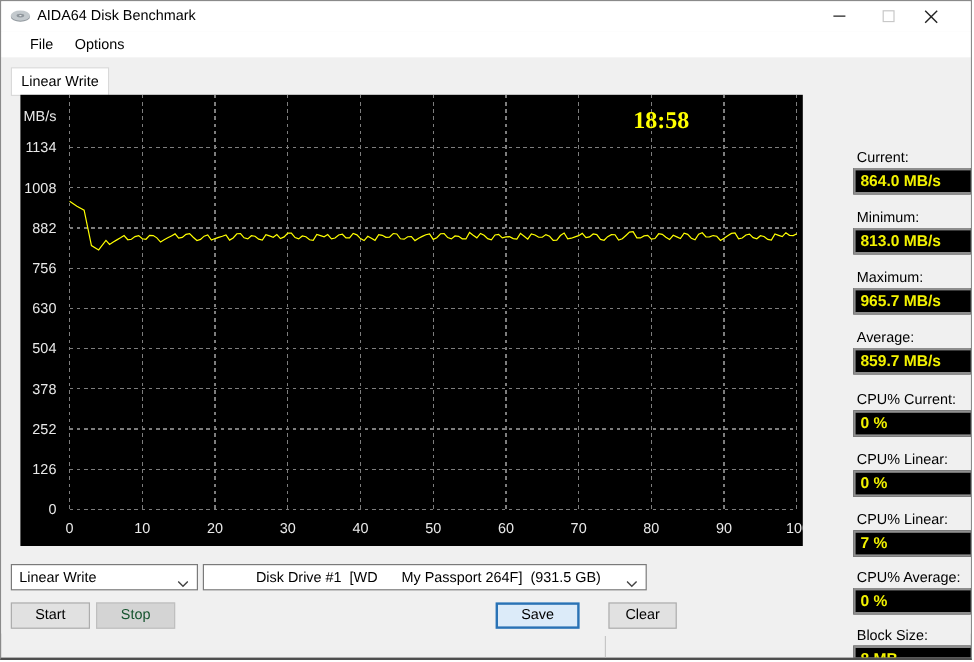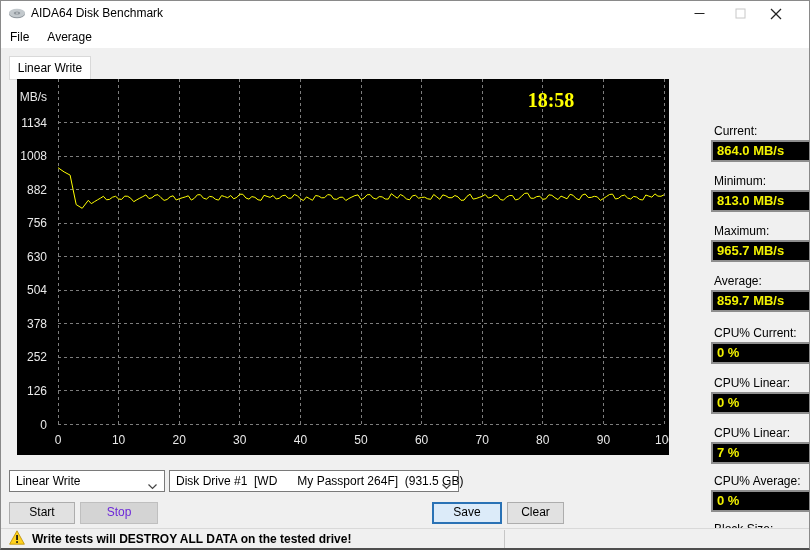--- a/index.html
+++ b/index.html
@@ -9,21 +9,21 @@
             border-bottom:2px solid #4e4e4e; background:#f0f0f0; overflow:hidden; }
 
   
   .titlebar { position:absolute; left:0; top:0; width:808px; height:25px; background:#ffffff; }
   .titlebar .appicon { position:absolute; left:7px; top:5px; }
   .titlebar .title { position:absolute; left:30px; top:5px; font-size:12px; }
   .wbtn { position:absolute; top:0; width:40px; height:25px; display:flex; align-items:center; justify-content:center; }
   .wbtn-min { left:678px; } .wbtn-max { left:719px; } .wbtn-close { left:755px; }
 
   
-  .menubar { position:absolute; left:0; top:25px; width:808px; height:22px; background:#ffffff; display:flex; align-items:center; }
+  .menubar { position:absolute; left:0; top:25px; width:808px; height:22px; background:#ffffff; display:flex; align-items:center;padding-left:15px; }
   .menuitem { padding:3px 9px; }
 
   
   .workarea { position:absolute; left:0; top:47px; width:808px; height:480px; background:#f0f0f0; }
 
   .tab { position:absolute; left:8px; top:8px; width:82px; height:24px; background:#ffffff;
          border:1px solid #d9d9d9; display:flex; align-items:center; justify-content:center; font-size:12px; }
 
   .chartbox { position:absolute; left:16px; top:31px; width:652px; height:376px; background:#000; }
   .chartbox svg { display:block; }
@@ -39,28 +39,28 @@
   .stat-label { margin-left:3px; margin-bottom:2px; font-size:12px; }
   .stat-box { width:106px; height:22px; background:#000; border:2px solid #8e8e8e;
               color:#f2f200; font-weight:bold; font-size:13px; line-height:17px; padding:0 0 0 4px; }
 
   
   .combo { position:absolute; height:22px; background:#fff; border:1px solid #7a7a7a;
            display:flex; align-items:center; padding-left:6px; }
   .combo .val { white-space:pre; font-size:12px; }
   .combo .chev { position:absolute; right:7px; top:8px; }
   .combo-test { left:8px; top:422px; width:156px; }
-  .combo-drive { left:168px; top:422px; width:290px; }
+  .combo-drive { left:168px; top:422px; width:370px;justify-content:center; }
 
   
   .btn { position:absolute; top:454px; height:22px; background:#e1e1e1; border:1px solid #adadad;
          font-size:12px; font-family:"Liberation Sans",sans-serif; text-align:center; line-height:19px; }
   .btn-start { left:8px;  width:66px; }
-  .btn-stop  { left:79px; width:78px; background:#d4d4d4; border-color:#bfbfbf; color:#6d28d9; }
-  .btn-save  { left:412px; width:70px; background:#dcebf9; border:2px solid #2a72b5; line-height:17px;margin-left:19px; }
+  .btn-stop  { left:79px; width:66px; background:#d4d4d4; border-color:#bfbfbf; color:#14532d; }
+  .btn-save  { left:412px; width:70px; background:#dcebf9; border:2px solid #2a72b5; line-height:17px; }
   .btn-clear { left:506px; width:57px; }
 
   
   .statusbar { position:absolute; left:0; top:527px; width:808px; height:21px; background:#f0f0f0;
                border-top:1px solid #d9d9d9; display:flex; align-items:center; }
   .statusbar .warn-icon { margin:0 7px 0 8px; }
   .statusbar .warn-text { font-weight:bold; font-size:12px; }
   .status-div { position:absolute; left:503px; top:529px; width:1px; height:18px; background:#c6c6c6; }
 </style>
 </head>
@@ -91,21 +91,21 @@
     <div class="wbtn wbtn-close">
       <svg width="12" height="12">
         <line x1="1" y1="1" x2="11" y2="11" stroke="#222" stroke-width="1.2"></line>
         <line x1="11" y1="1" x2="1" y2="11" stroke="#222" stroke-width="1.2"></line>
       </svg>
     </div>
   </div>
 
   <div class="menubar">
     <span class="menuitem">File</span>
-    <span class="menuitem">Average</span>
+    <span class="menuitem">Options</span>
   </div>
 
   <div class="workarea">
 
     <div class="tab">Linear Write</div>
 
     <div class="chartbox">
       <svg id="chart-svg" width="652" height="376" viewBox="0 0 652 376">
           <line x1="41" y1="43.96939999999995" x2="647" y2="43.96939999999995" class="grid"></line>
           <line x1="41" y1="77.47279999999995" x2="647" y2="77.47279999999995" class="grid"></line>
@@ -210,25 +210,15 @@
           </svg>
       </span>
     </div>
 
     <div class="btn btn-start">Start</div>
     <div class="btn btn-stop">Stop</div>
     <div class="btn btn-save">Save</div>
     <div class="btn btn-clear">Clear</div>
   </div>
 
-  <div class="statusbar">
-    <span class="warn-icon">
-      <svg width="16" height="15" viewBox="0 0 16 15">
-        <path d="M8 0.8 L15.4 14.2 L0.6 14.2 Z" fill="#ffd21e" stroke="#b98b00" stroke-width="0.8"></path>
-        <rect x="7.2" y="5" width="1.7" height="5" fill="#111"></rect>
-        <rect x="7.2" y="11.2" width="1.7" height="1.7" fill="#111"></rect>
-      </svg>
-    </span>
-    <span class="warn-text">Write tests will DESTROY ALL DATA on the tested drive!</span>
-  </div>
   <div class="status-div"></div>
 
 </div>
 
 </body></html>

